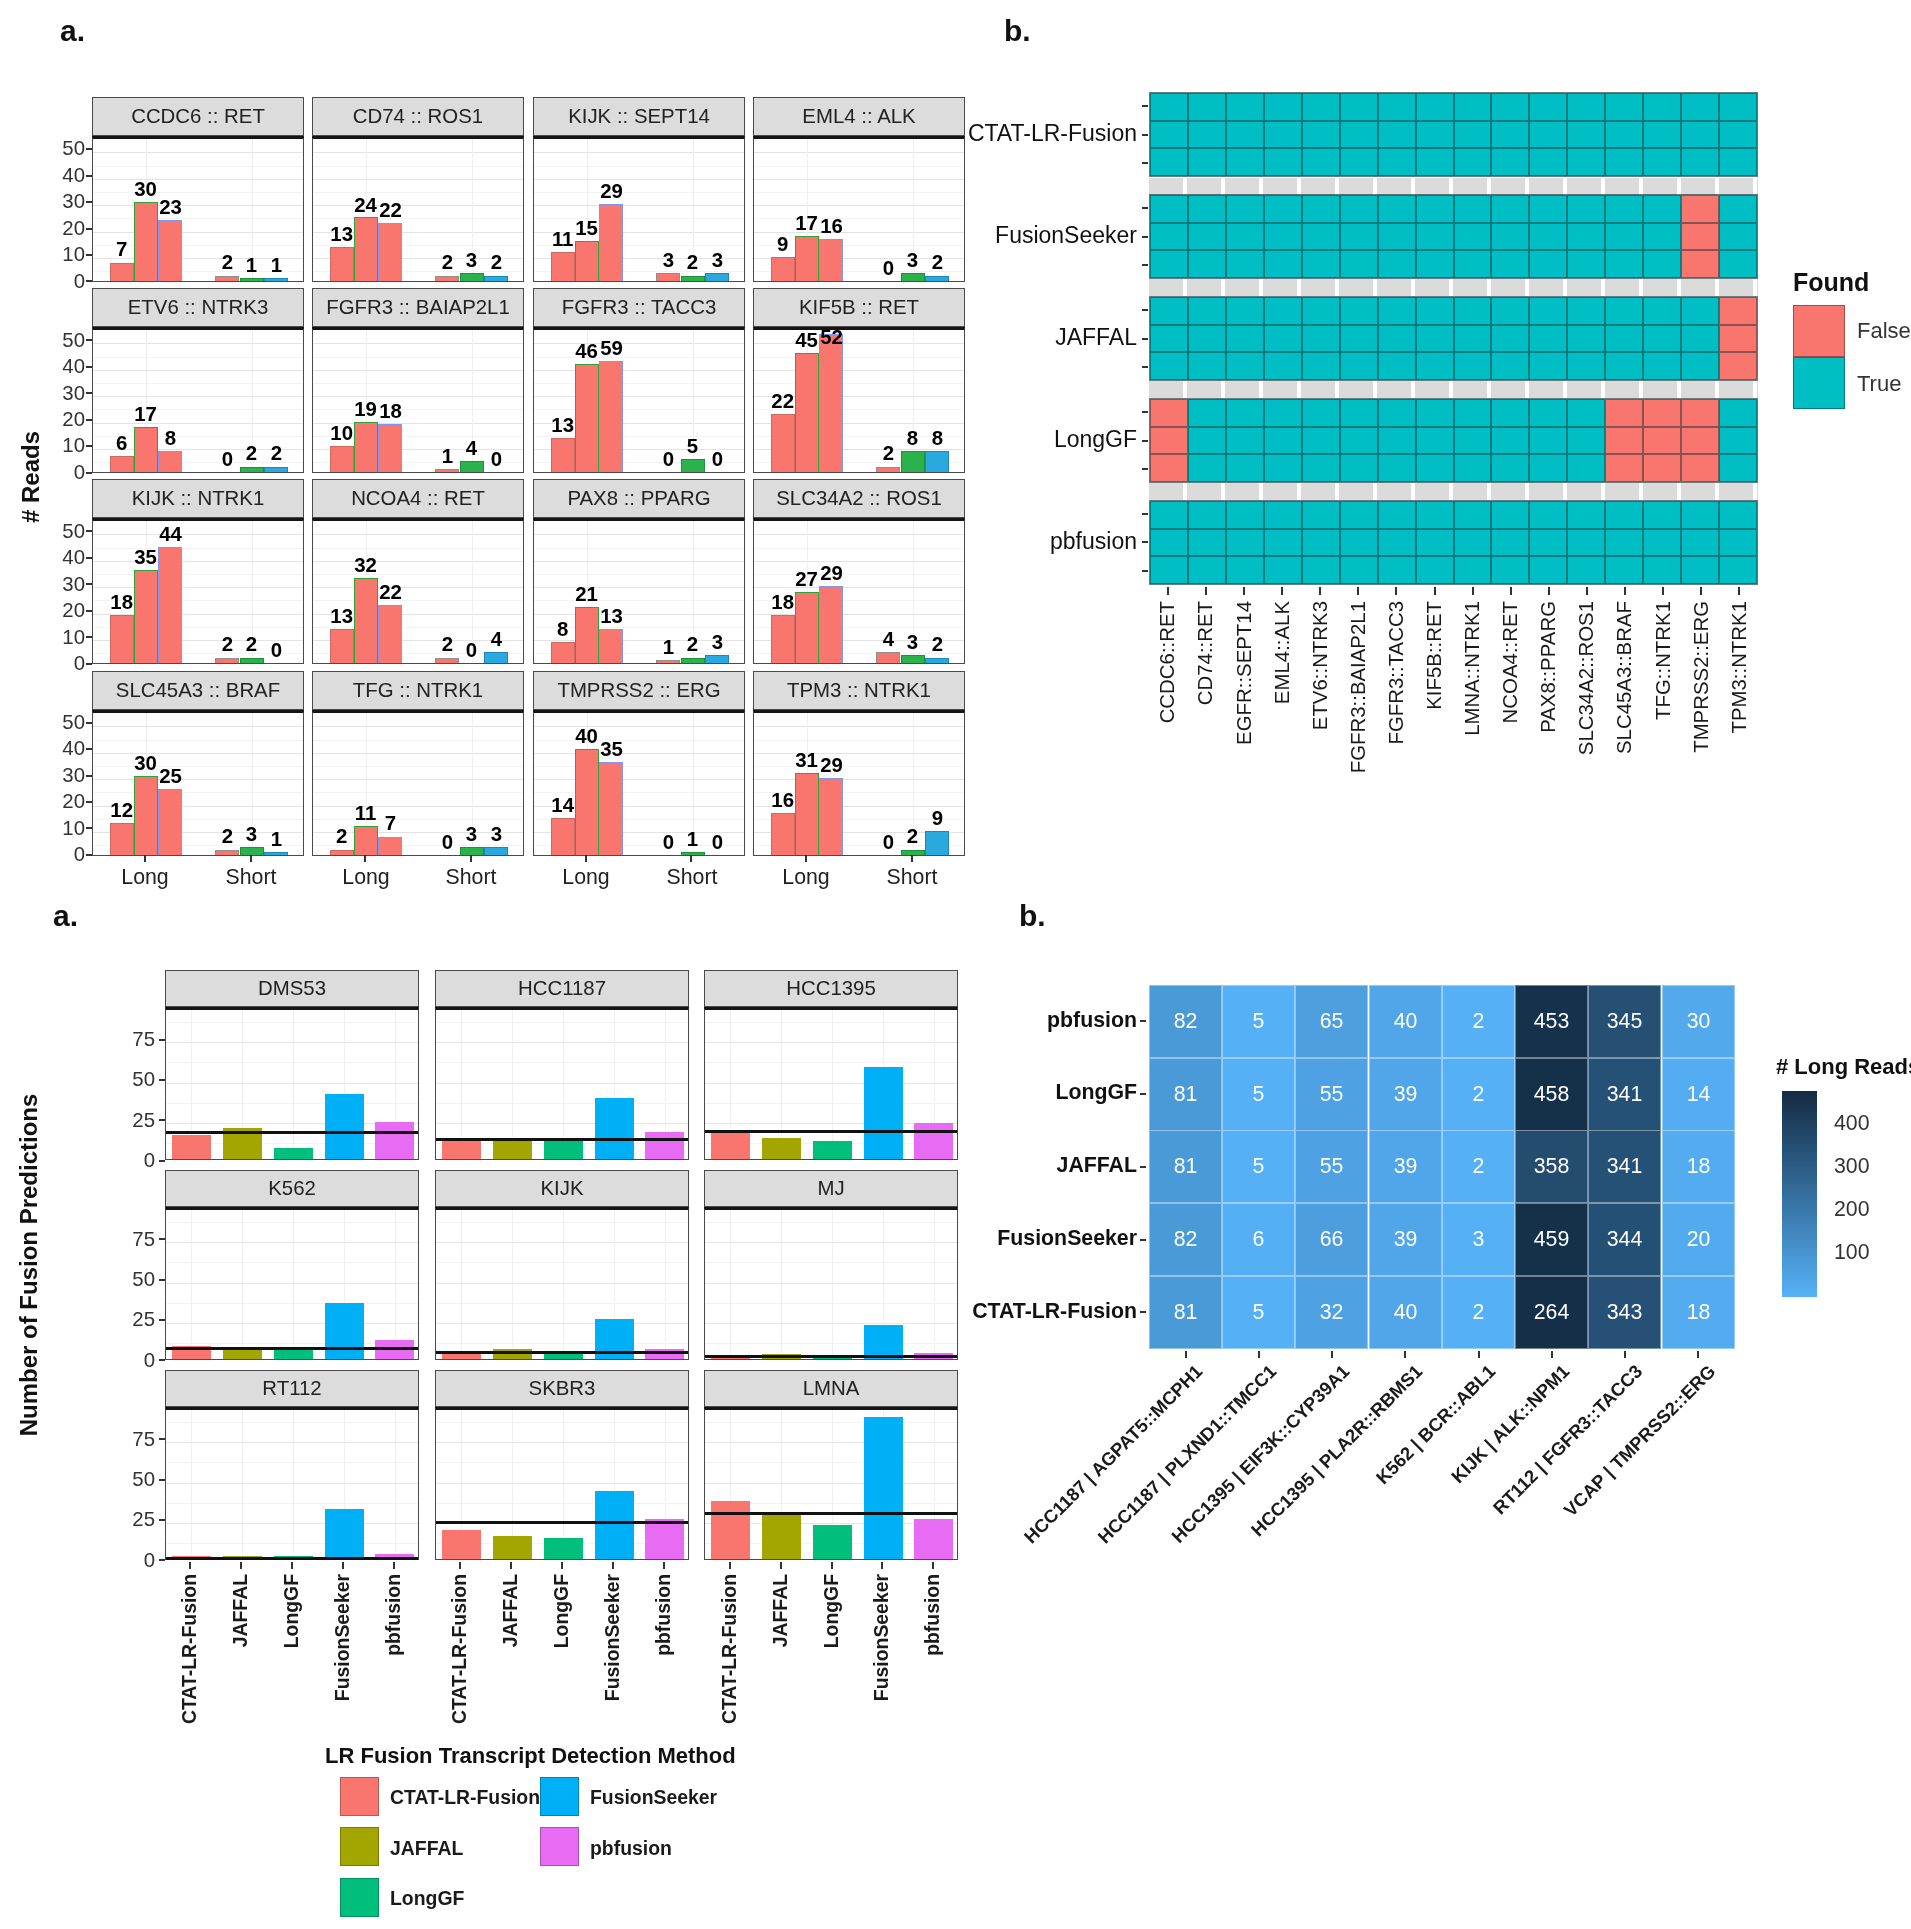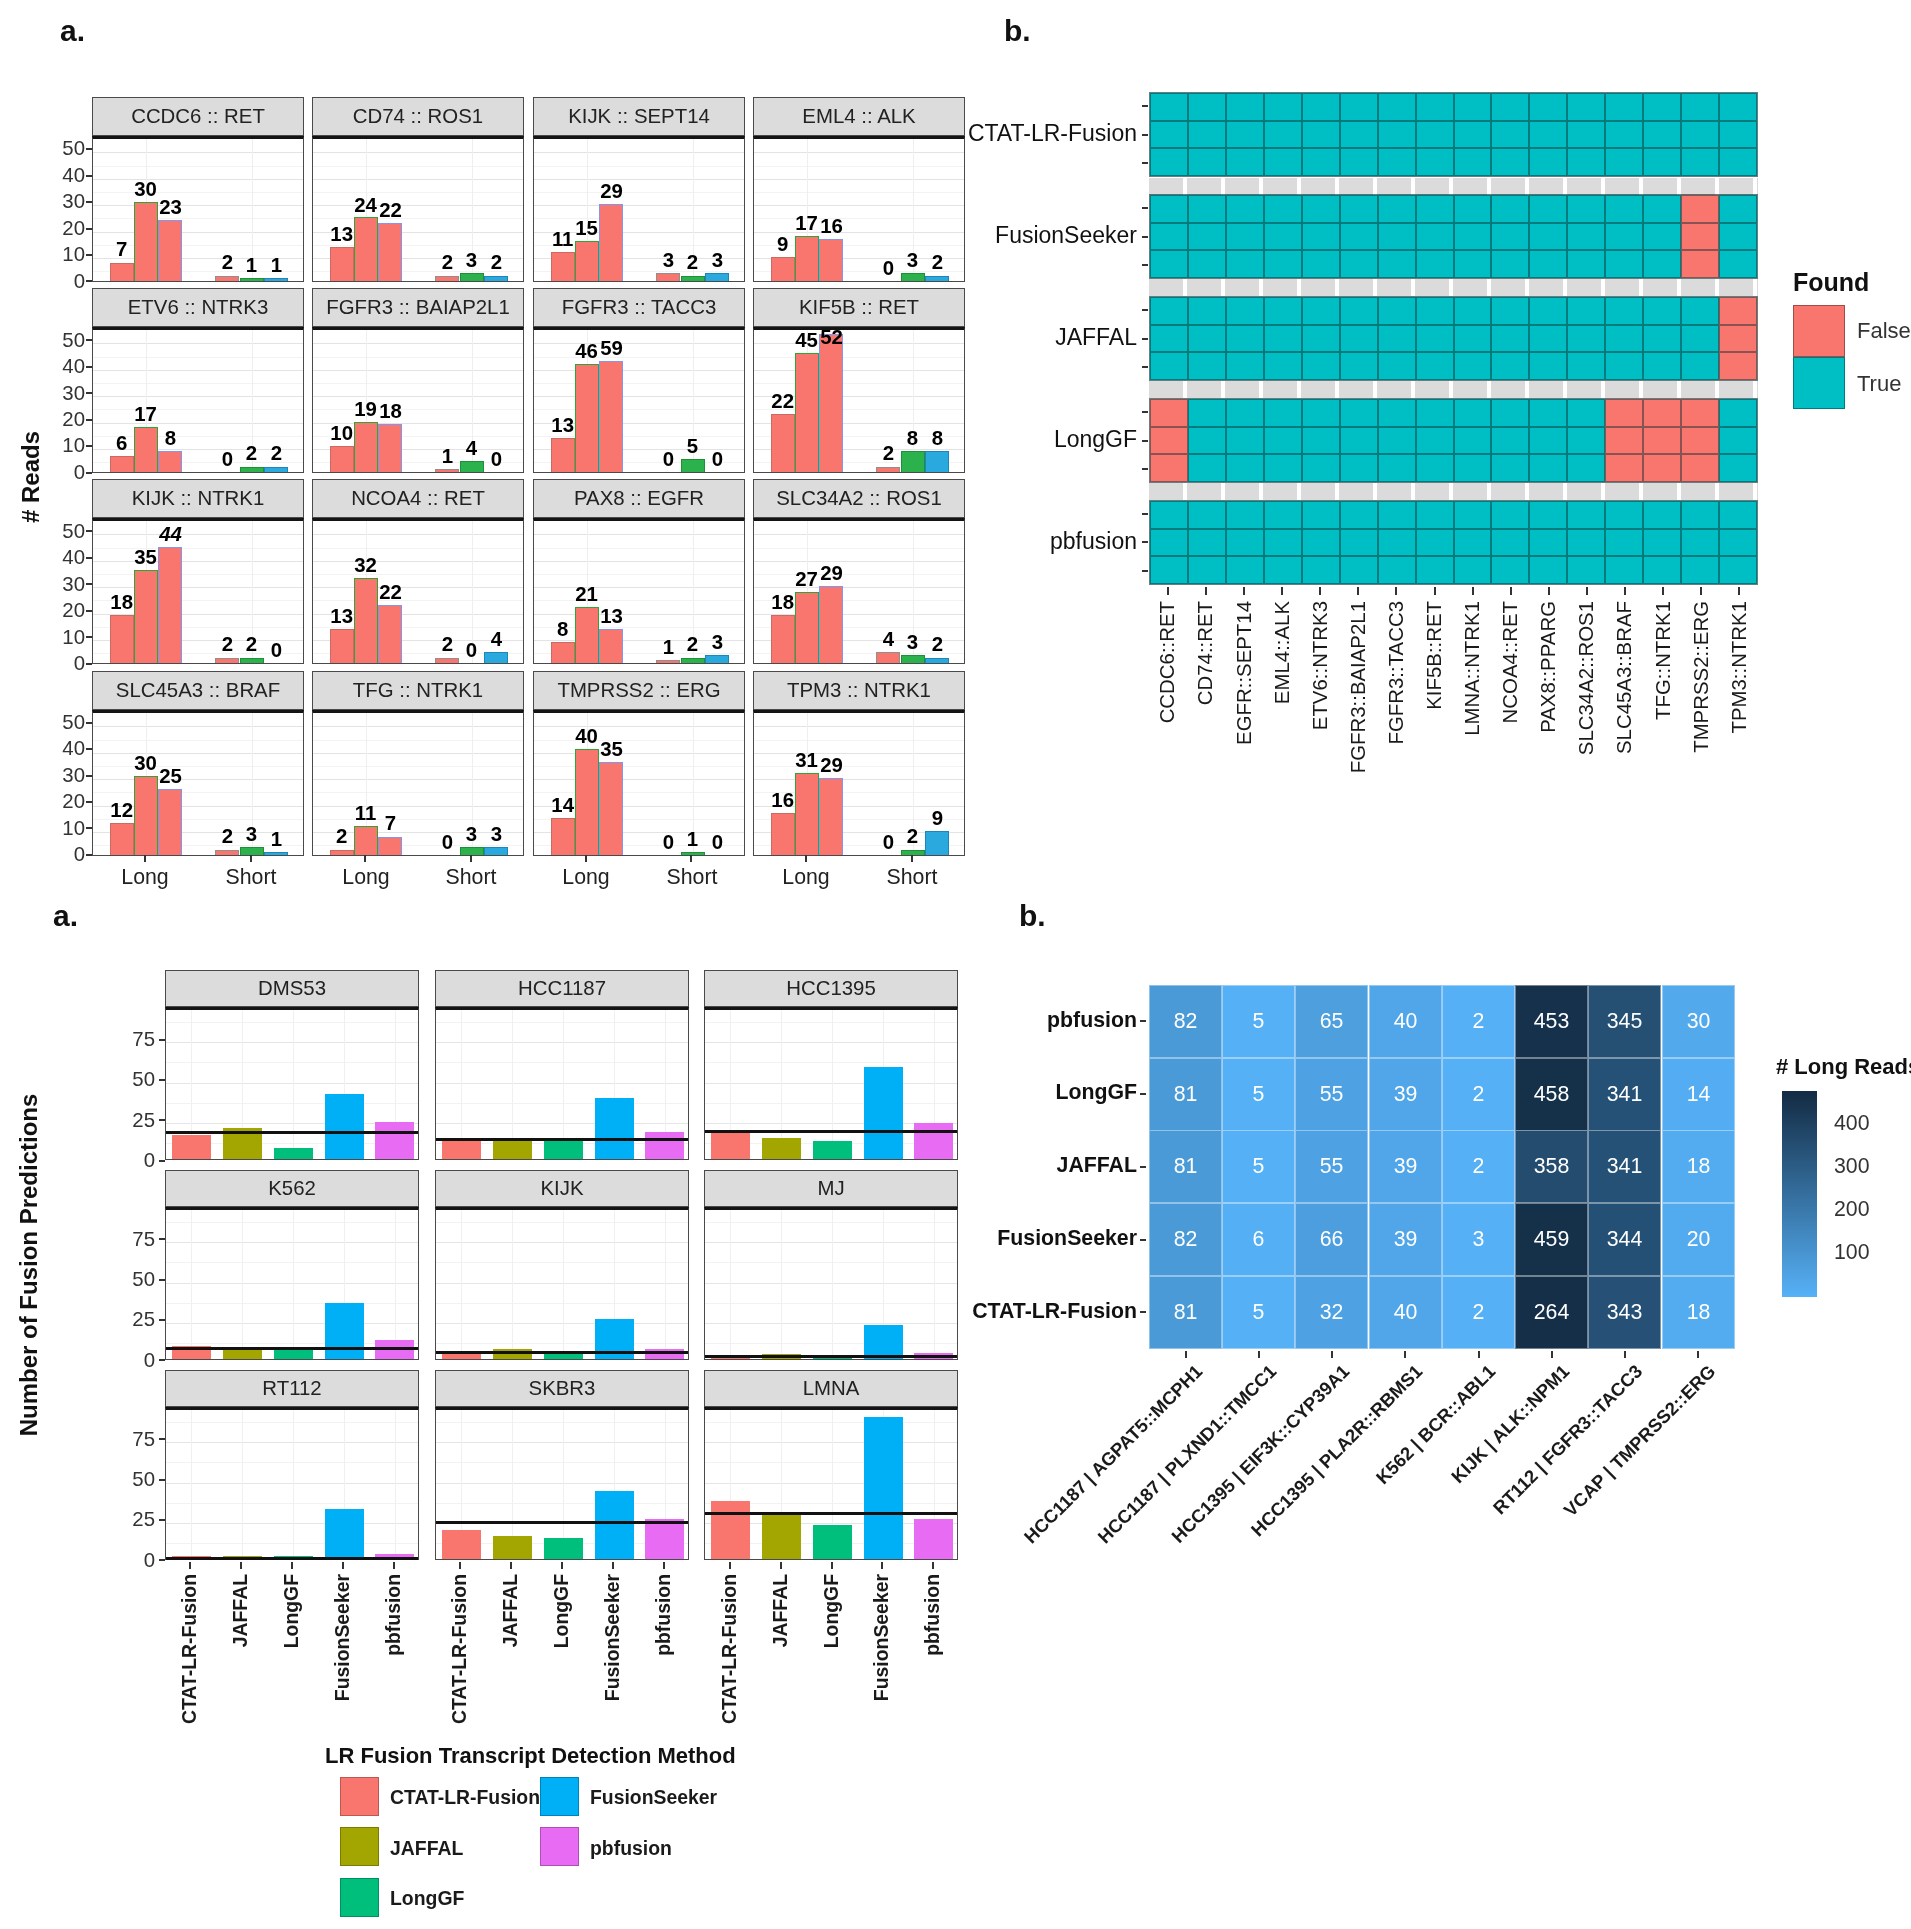--- a/index.html
+++ b/index.html
@@ -278,21 +278,21 @@
           <div class="gridh" style="position: absolute; top: 40px; background: rgb(227, 227, 227);"></div>
           <div class="gridh" style="position: absolute; top: 26.5px; background: rgb(243, 243, 243);"></div>
           <div class="gridh" style="position: absolute; top: 13px; background: rgb(227, 227, 227);"></div>
           <div class="gridv" style="position: absolute; left: 53px; background: rgb(239, 239, 239);"></div>
           <div class="gridv" style="position: absolute; left: 159px; background: rgb(239, 239, 239);"></div>
           <div class="bar" style="position: absolute; left: 16.5px; bottom: 0px; width: 24px; height: 48px; background: rgb(248, 118, 109); border-top: 1.9px solid rgb(201, 106, 99); border-right: 1.9px solid rgb(201, 106, 99); border-left: 1.9px solid rgb(201, 106, 99); border-image: initial; border-bottom: none;"></div>
           <div class="blab" style="position: absolute; left: 9.2px; bottom: 51px; width: 39px;">18</div>
           <div class="bar" style="position: absolute; left: 41px; bottom: 0px; width: 24px; height: 93px; background: rgb(248, 118, 109); border-top: 1.9px solid rgb(45, 166, 55); border-right: 1.9px solid rgb(45, 166, 55); border-left: 1.9px solid rgb(45, 166, 55); border-image: initial; border-bottom: none;"></div>
           <div class="blab" style="position: absolute; left: 33px; bottom: 96px; width: 39px;">35</div>
           <div class="bar" style="position: absolute; left: 65px; bottom: 0px; width: 24px; height: 116px; background: rgb(248, 118, 109); border-top: 1.9px solid rgb(128, 150, 240); border-right: 1.9px solid rgb(128, 150, 240); border-left: 1.9px solid rgb(128, 150, 240); border-image: initial; border-bottom: none;"></div>
-          <div class="blab" style="position: absolute; left: 58px; bottom: 119px; width: 39px; font-style: italic;">44</div>
+          <div class="blab" style="position: absolute; left: 58px; bottom: 119px; width: 39px;">44</div>
           <div class="bar" style="position: absolute; left: 122px; bottom: 0px; width: 24px; height: 5.3px; background: rgb(248, 118, 109); border-top: 1.9px solid rgb(143, 143, 143); border-right: 1.9px solid rgb(143, 143, 143); border-left: 1.9px solid rgb(143, 143, 143); border-image: initial; border-bottom: none;"></div>
           <div class="blab" style="position: absolute; left: 115px; bottom: 8.2px; width: 39px;">2</div>
           <div class="bar" style="position: absolute; left: 147px; bottom: 0px; width: 24px; height: 5.3px; background: rgb(43, 178, 76); border-top: 1.9px solid rgb(31, 143, 58); border-right: 1.9px solid rgb(31, 143, 58); border-left: 1.9px solid rgb(31, 143, 58); border-image: initial; border-bottom: none;"></div>
           <div class="blab" style="position: absolute; left: 139px; bottom: 8.2px; width: 39px;">2</div>
           <div class="blab" style="position: absolute; left: 164px; bottom: 2.9px; width: 39px;">0</div>
         </div>
       </div>
       <div style="position: absolute; left: 312px; top: 479px; width: 212px; height: 184px;">
         <div class="fhead" style="position: absolute; height: 39px; left: 0px; right: 0px; top: 0px;">NCOA4 :: RET</div>
         <div class="fplot" style="position: absolute; top: 39px; height: 146px;">
@@ -315,21 +315,21 @@
           <div class="bar" style="position: absolute; left: 65px; bottom: 0px; width: 24px; height: 58px; background: rgb(248, 118, 109); border-top: 1.9px solid rgb(128, 150, 240); border-right: 1.9px solid rgb(128, 150, 240); border-left: 1.9px solid rgb(128, 150, 240); border-image: initial; border-bottom: none;"></div>
           <div class="blab" style="position: absolute; left: 58px; bottom: 61px; width: 39px;">22</div>
           <div class="bar" style="position: absolute; left: 122px; bottom: 0px; width: 24px; height: 5.3px; background: rgb(248, 118, 109); border-top: 1.9px solid rgb(143, 143, 143); border-right: 1.9px solid rgb(143, 143, 143); border-left: 1.9px solid rgb(143, 143, 143); border-image: initial; border-bottom: none;"></div>
           <div class="blab" style="position: absolute; left: 115px; bottom: 8.2px; width: 39px;">2</div>
           <div class="blab" style="position: absolute; left: 139px; bottom: 2.9px; width: 39px;">0</div>
           <div class="bar" style="position: absolute; left: 171px; bottom: 0px; width: 24px; height: 10.6px; background: rgb(42, 169, 222); border-top: 1.9px solid rgb(31, 135, 184); border-right: 1.9px solid rgb(31, 135, 184); border-left: 1.9px solid rgb(31, 135, 184); border-image: initial; border-bottom: none;"></div>
           <div class="blab" style="position: absolute; left: 164px; bottom: 13.5px; width: 39px;">4</div>
         </div>
       </div>
       <div style="position: absolute; left: 533px; top: 479px; width: 212px; height: 184px;">
-        <div class="fhead" style="position: absolute; height: 39px; left: 0px; right: 0px; top: 0px;">PAX8 :: EGFR</div>
+        <div class="fhead" style="position: absolute; height: 39px; left: 0px; right: 0px; top: 0px;">PAX8 :: PPARG</div>
         <div class="fplot" style="position: absolute; top: 39px; height: 146px;">
           <div class="gridh" style="position: absolute; top: 132px; background: rgb(243, 243, 243);"></div>
           <div class="gridh" style="position: absolute; top: 119px; background: rgb(227, 227, 227);"></div>
           <div class="gridh" style="position: absolute; top: 106px; background: rgb(243, 243, 243);"></div>
           <div class="gridh" style="position: absolute; top: 93px; background: rgb(227, 227, 227);"></div>
           <div class="gridh" style="position: absolute; top: 79px; background: rgb(243, 243, 243);"></div>
           <div class="gridh" style="position: absolute; top: 66px; background: rgb(227, 227, 227);"></div>
           <div class="gridh" style="position: absolute; top: 53px; background: rgb(243, 243, 243);"></div>
           <div class="gridh" style="position: absolute; top: 40px; background: rgb(227, 227, 227);"></div>
           <div class="gridh" style="position: absolute; top: 26.5px; background: rgb(243, 243, 243);"></div>

